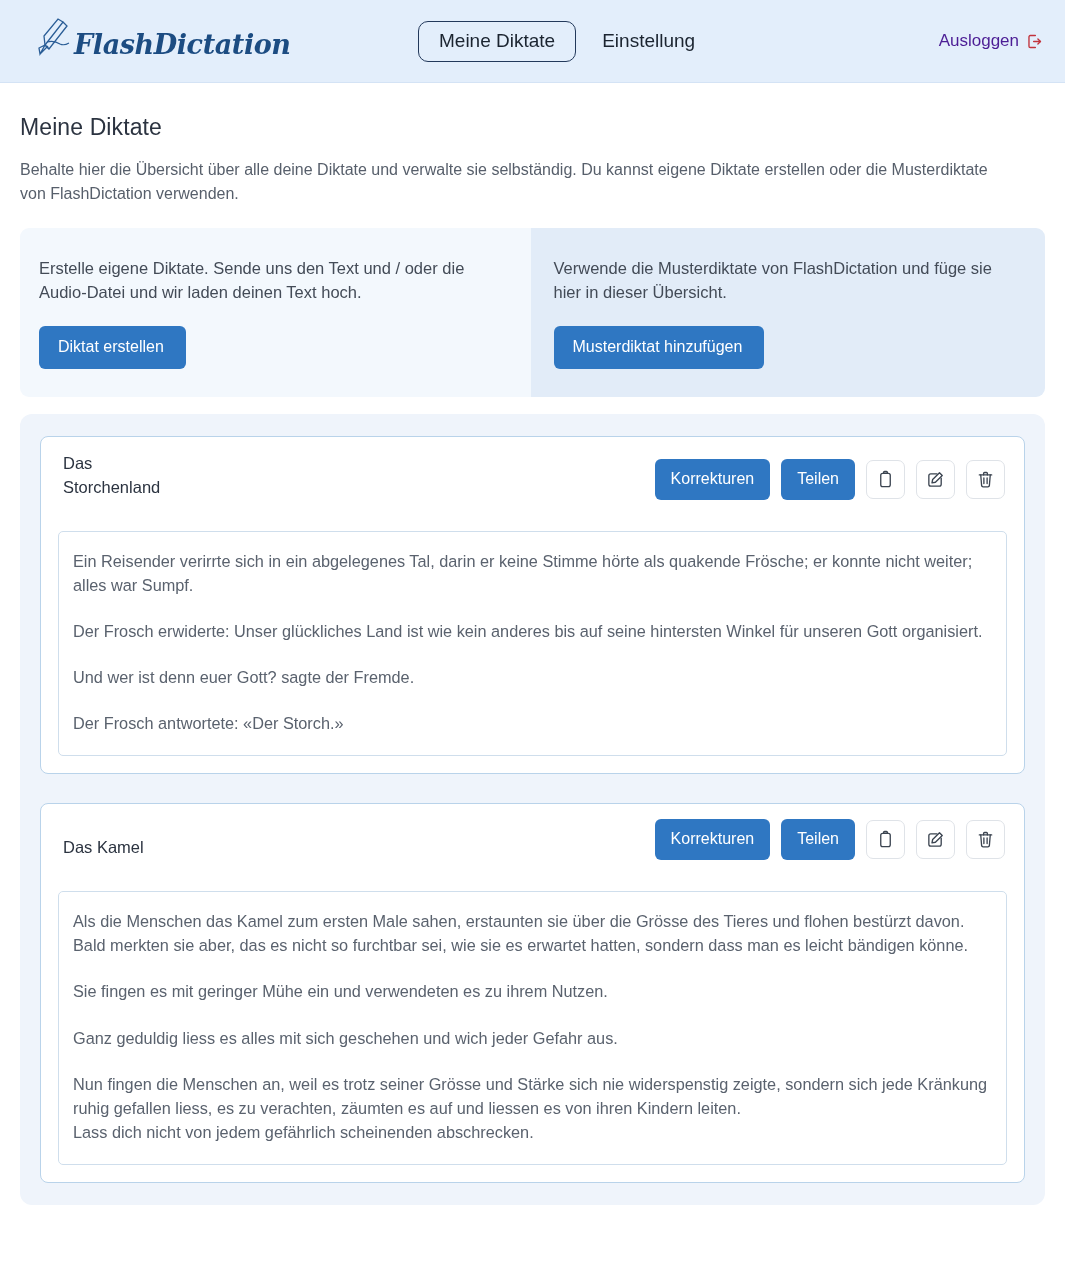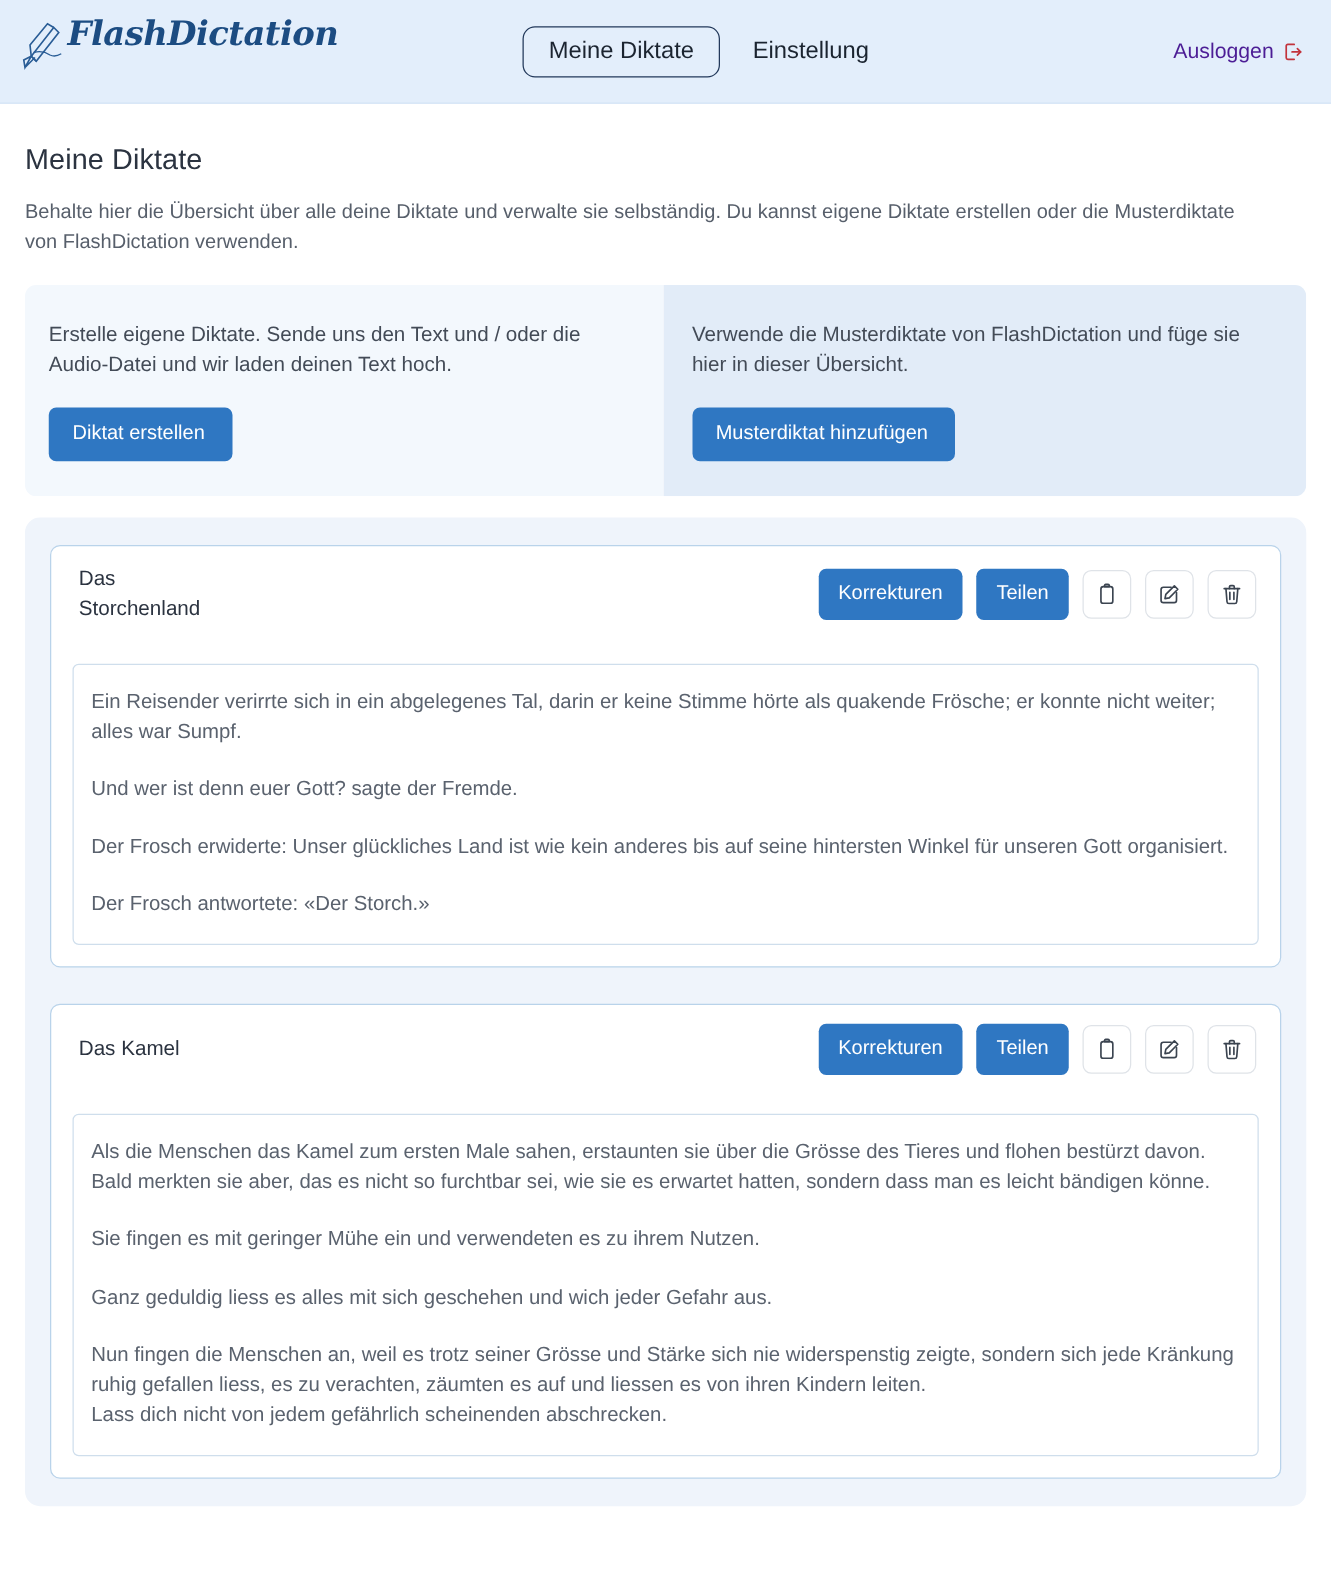--- a/index.html
+++ b/index.html
@@ -16,24 +16,24 @@
   .topbar {
     position: relative;
     height: 83px;
     background: #e3eefb;
     border-bottom: 1px solid #d4e3f5;
     display: flex;
     align-items: center;
   }
   .logo-wrap {
     position: absolute;
-    left: 16px;
+    left: 36px;
     top: 14px;
     display: flex;
-    align-items: flex-start;
+    align-items: flex-end;
     gap: 4px;
   }
   .logo-quill { width: 34px; height: 44px; flex: 0 0 auto; }
   .logo-text {
     font-family: "DejaVu Serif", serif;
     font-style: italic;
     font-size: 27px;
     font-weight: 700;
     color: #1c4c82;
     letter-spacing: -0.4px;
@@ -146,21 +146,21 @@
   .dictation-card {
     background: #ffffff;
     border: 1px solid #b9d3ea;
     border-radius: 8px;
     overflow: hidden;
   }
   .dictation-card + .dictation-card { margin-top: 29px; }
 
   .card-head {
     display: flex;
-    align-items: center;
+    align-items: flex-end;
     justify-content: space-between;
     padding: 15px 19px 15px 22px;
     min-height: 70px;
     gap: 12px;
   }
   .card-title {
     font-size: 16.5px;
     color: #2b3340;
     line-height: 1.45;
     white-space: pre-line;
@@ -295,22 +295,22 @@
                 <path d="M8 5.2 V3.6 a1 1 0 0 1 1-1 h2 a1 1 0 0 1 1 1 v1.6"></path>
                 <path d="M5 5.2 l0.9 11 a1.6 1.6 0 0 0 1.6 1.5 h5 a1.6 1.6 0 0 0 1.6-1.5 l0.9-11"></path>
                 <path d="M8.3 8.3 v6 M11.7 8.3 v6"></path>
               </svg>
             </span>
           </button>
         </div>
       </div>
       <div class="card-body">
         <p>Ein Reisender verirrte sich in ein abgelegenes Tal, darin er keine Stimme hörte als quakende Frösche; er konnte nicht weiter; alles war Sumpf.</p>
+        <p>Der Frosch erwiderte: Unser glückliches Land ist wie kein anderes bis auf seine hintersten Winkel für unseren Gott organisiert.</p>
         <p>Und wer ist denn euer Gott? sagte der Fremde.</p>
-        <p>Der Frosch erwiderte: Unser glückliches Land ist wie kein anderes bis auf seine hintersten Winkel für unseren Gott organisiert.</p>
         <p>Der Frosch antwortete: «Der Storch.»</p>
       </div>
     </div>
 
     <div class="dictation-card">
       <div class="card-head">
         <div class="card-title">Das Kamel</div>
         <div class="card-actions">
           <button class="btn-blue">Korrekturen</button>
           <button class="btn-blue">Teilen</button>

